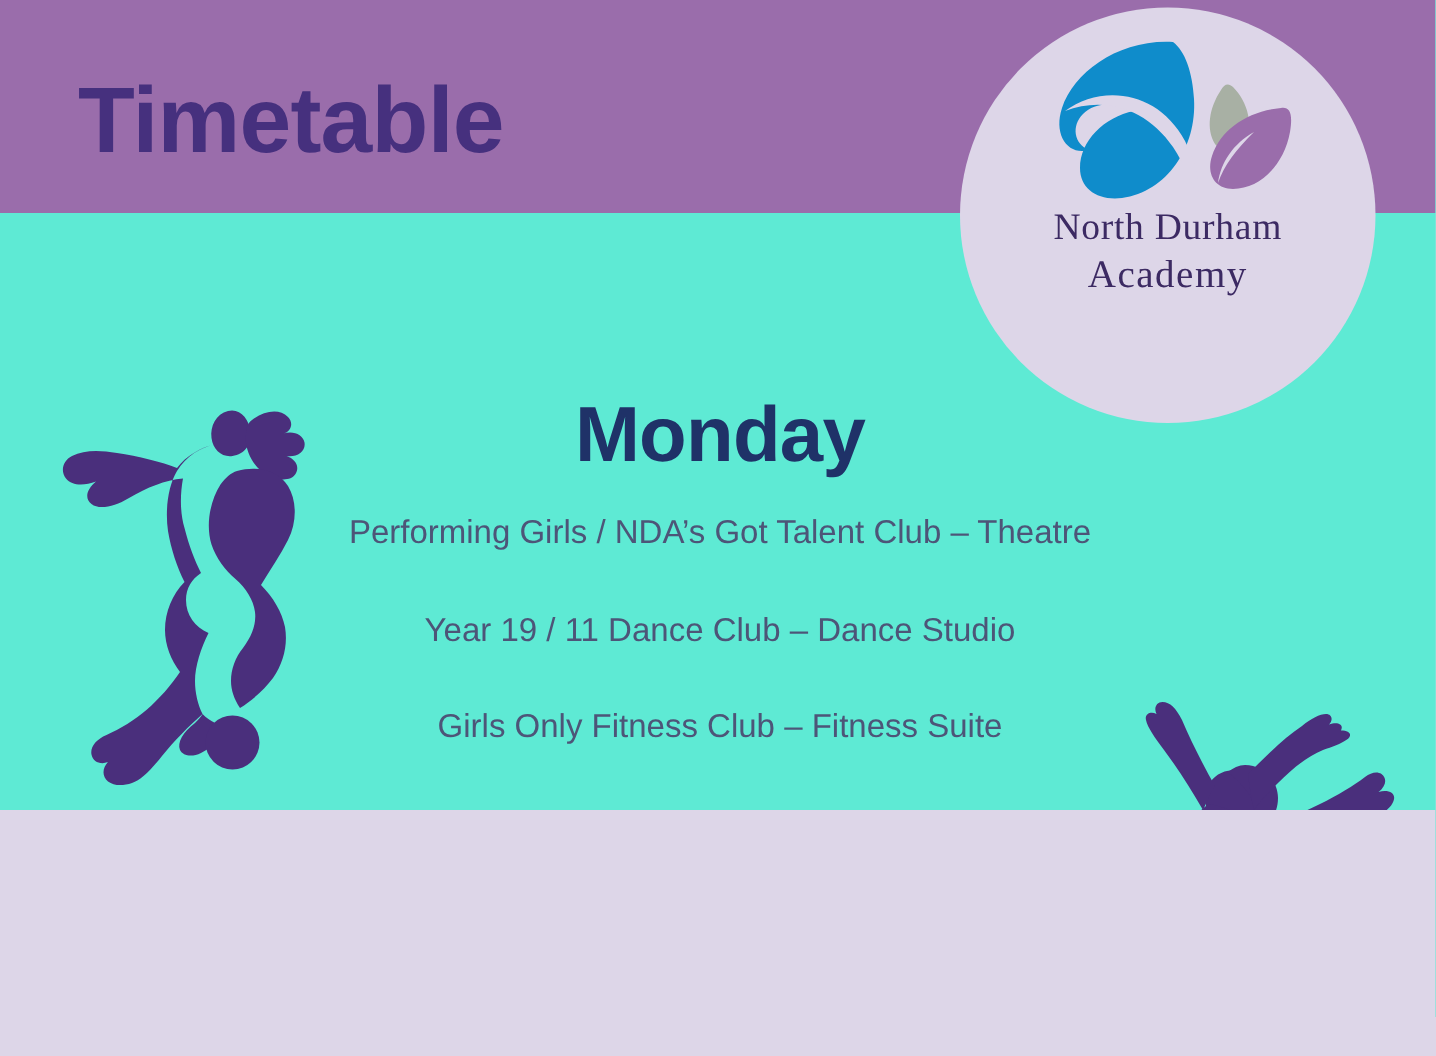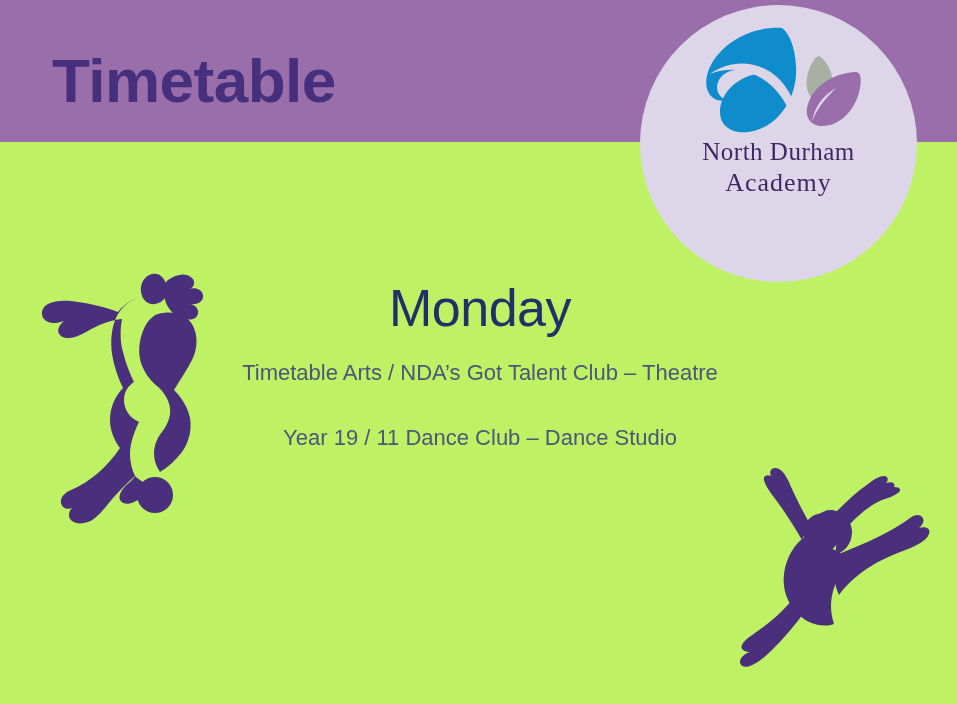--- a/index.html
+++ b/index.html
@@ -10,22 +10,22 @@
     width: 957px;
     height: 704px;
     background: #ddd6e8;
     font-family: "Liberation Sans", sans-serif;
     overflow: hidden;
   }
 
   .slide {
     position: relative;
     width: 957px;
-    height: 704px;
-    background: #bef264;
+    height: 540px;
+    background: #5eead4;
     overflow: hidden;
   }
 
   
   .header-band {
     position: absolute;
     left: 0;
     top: 0;
     width: 957px;
     height: 142px;
@@ -87,24 +87,24 @@
   
   .content {
     position: absolute;
     left: 180px;
     top: 262px;
     width: 600px;
     text-align: center;
   }
   .day-heading {
     font-size: 52px;
-    font-weight: normal;
+    font-weight: bold;
     color: #1f3268;
     line-height: 1.1;
-    margin: 18px 0 22px 0;
+    margin: 0 0 22px 0;
     letter-spacing: -0.5px;
   }
   .session-list {
     list-style: none;
     margin: 0;
     padding: 0;
   }
   .session-item {
     font-size: 22px;
     color: #4d5578;
@@ -191,18 +191,19 @@
         <path d="M112 104 C126 98 142 92 158 84 C170 78 180 72 188 66 C192 63 196 62 199 64 C203 67 202 72 197 76 C204 74 209 77 207 82 C205 88 196 93 186 97 C172 102 158 108 146 116 C134 124 124 133 117 143 C112 132 110 118 112 104 Z"></path>
 
         <path d="M84 158 C74 172 62 186 50 198 C42 206 34 212 28 214 C23 216 18 214 18 210 C18 206 22 202 28 200 C22 200 18 197 20 193 C22 188 30 183 40 176 C54 166 68 152 80 136 C83 143 84 151 84 158 Z"></path>
       </g>
     </svg>
   </div>
 
   <div class="content">
     <div class="day-heading">Monday</div>
     <ul class="session-list">
-      <li class="session-item">Timetable Arts / NDA’s Got Talent Club – Theatre</li>
+      <li class="session-item">Performing Girls / NDA’s Got Talent Club – Theatre</li>
       <li class="session-item">Year 19 / 11 Dance Club – Dance Studio</li>
+      <li class="session-item">Girls Only Fitness Club – Fitness Suite</li>
     </ul>
   </div>
 
 </div>
 
 </body></html>

